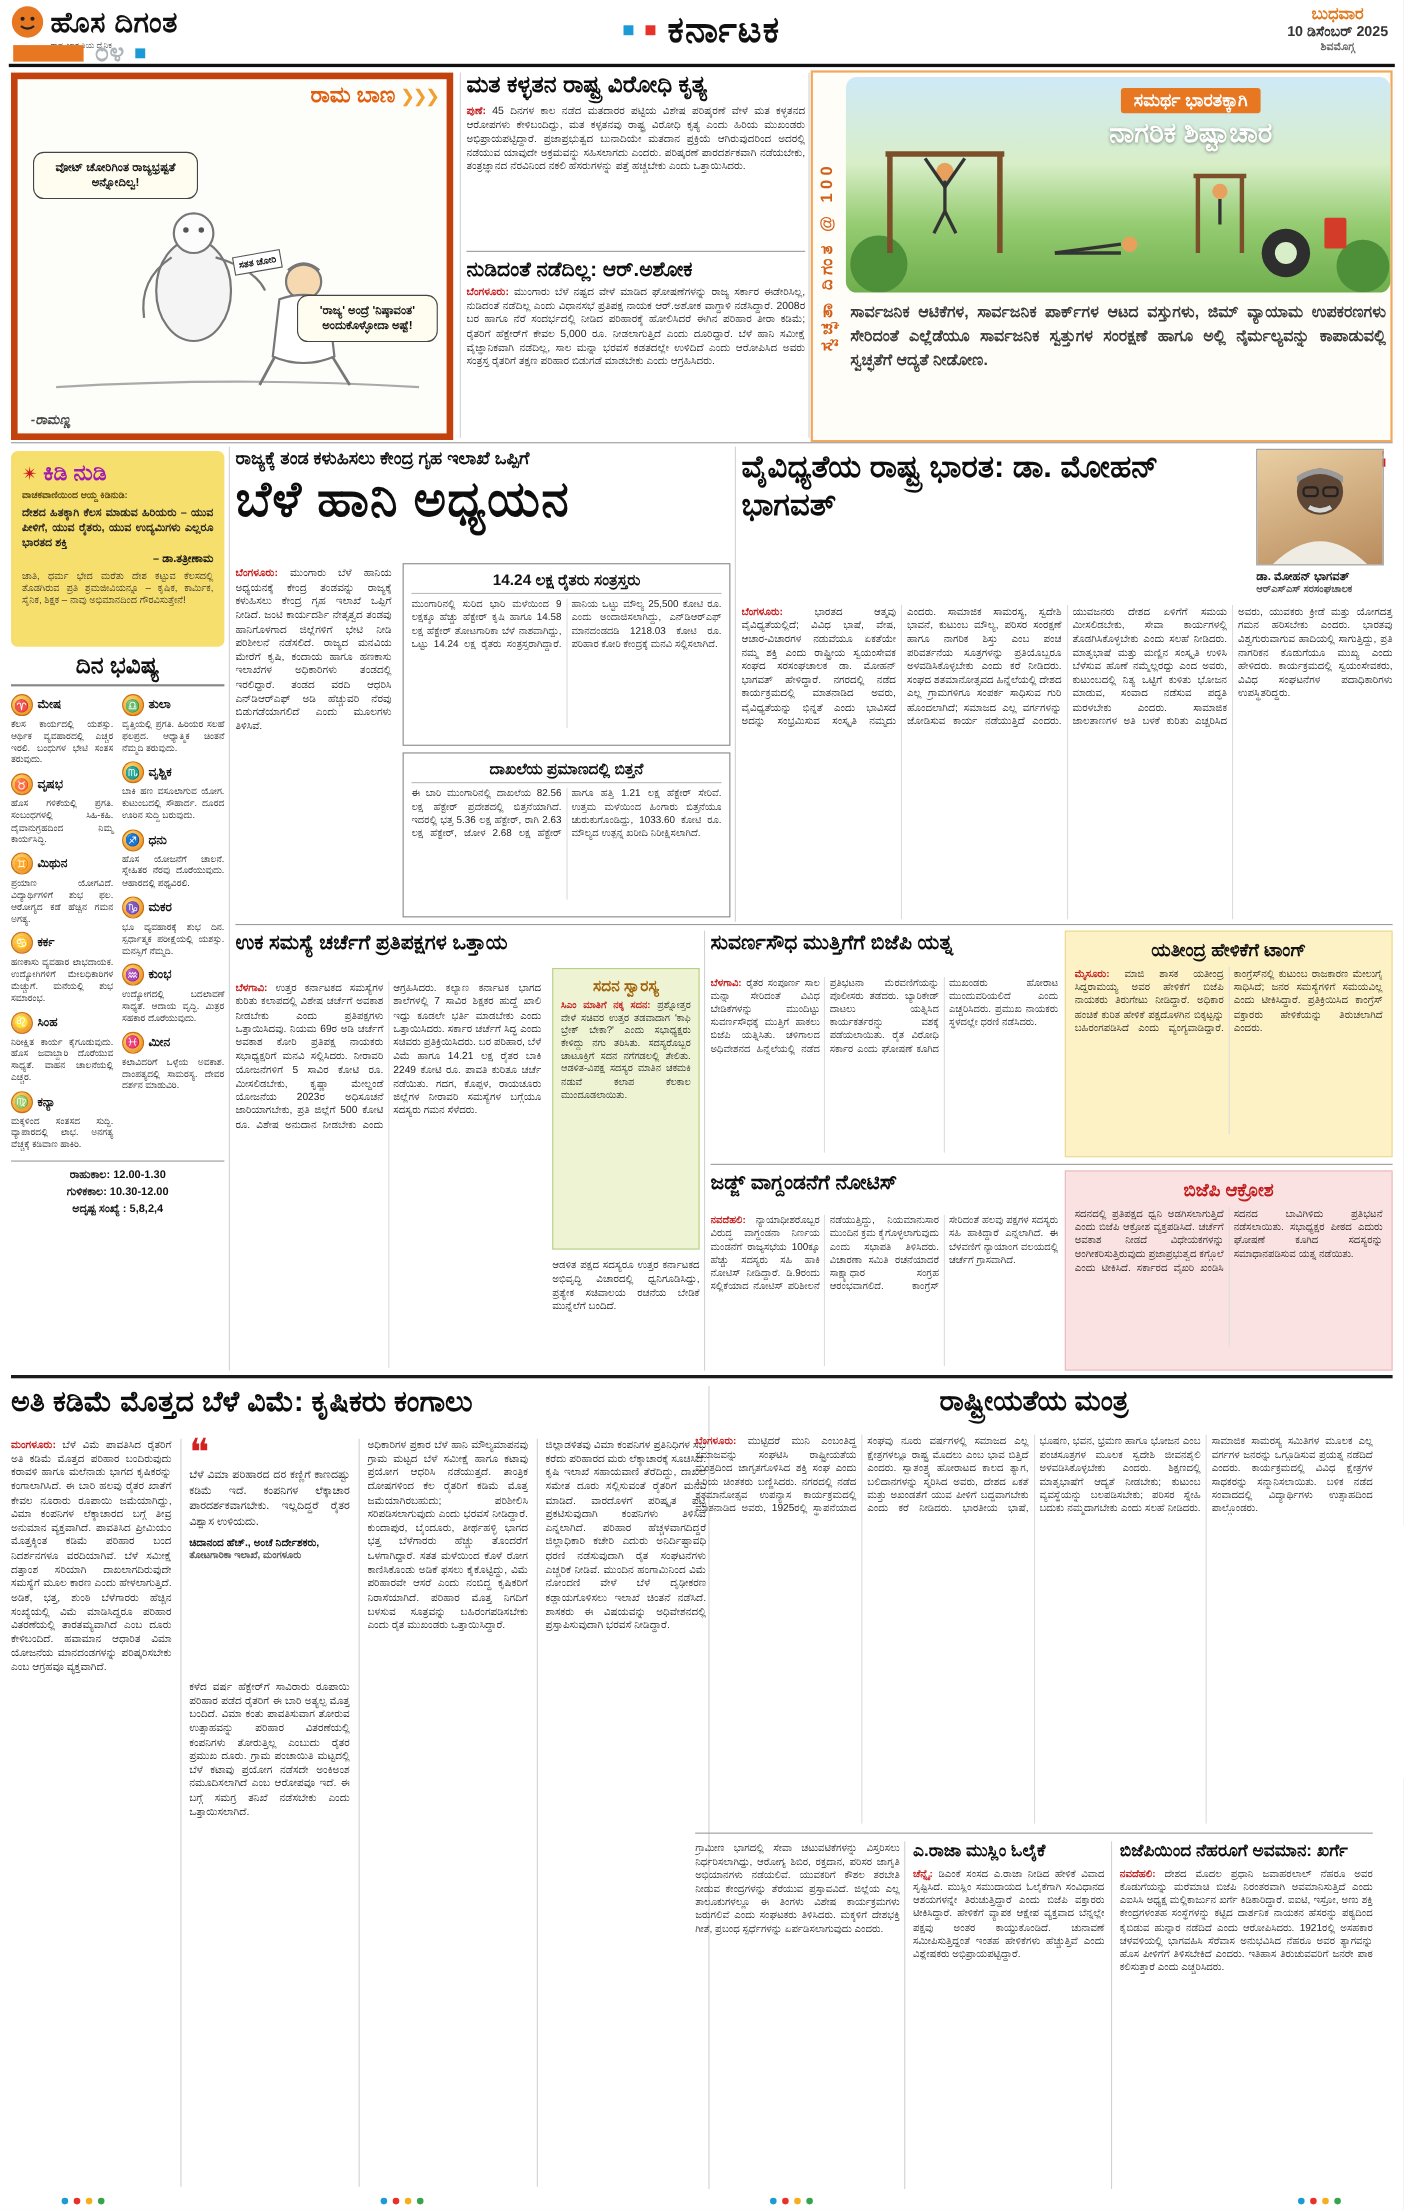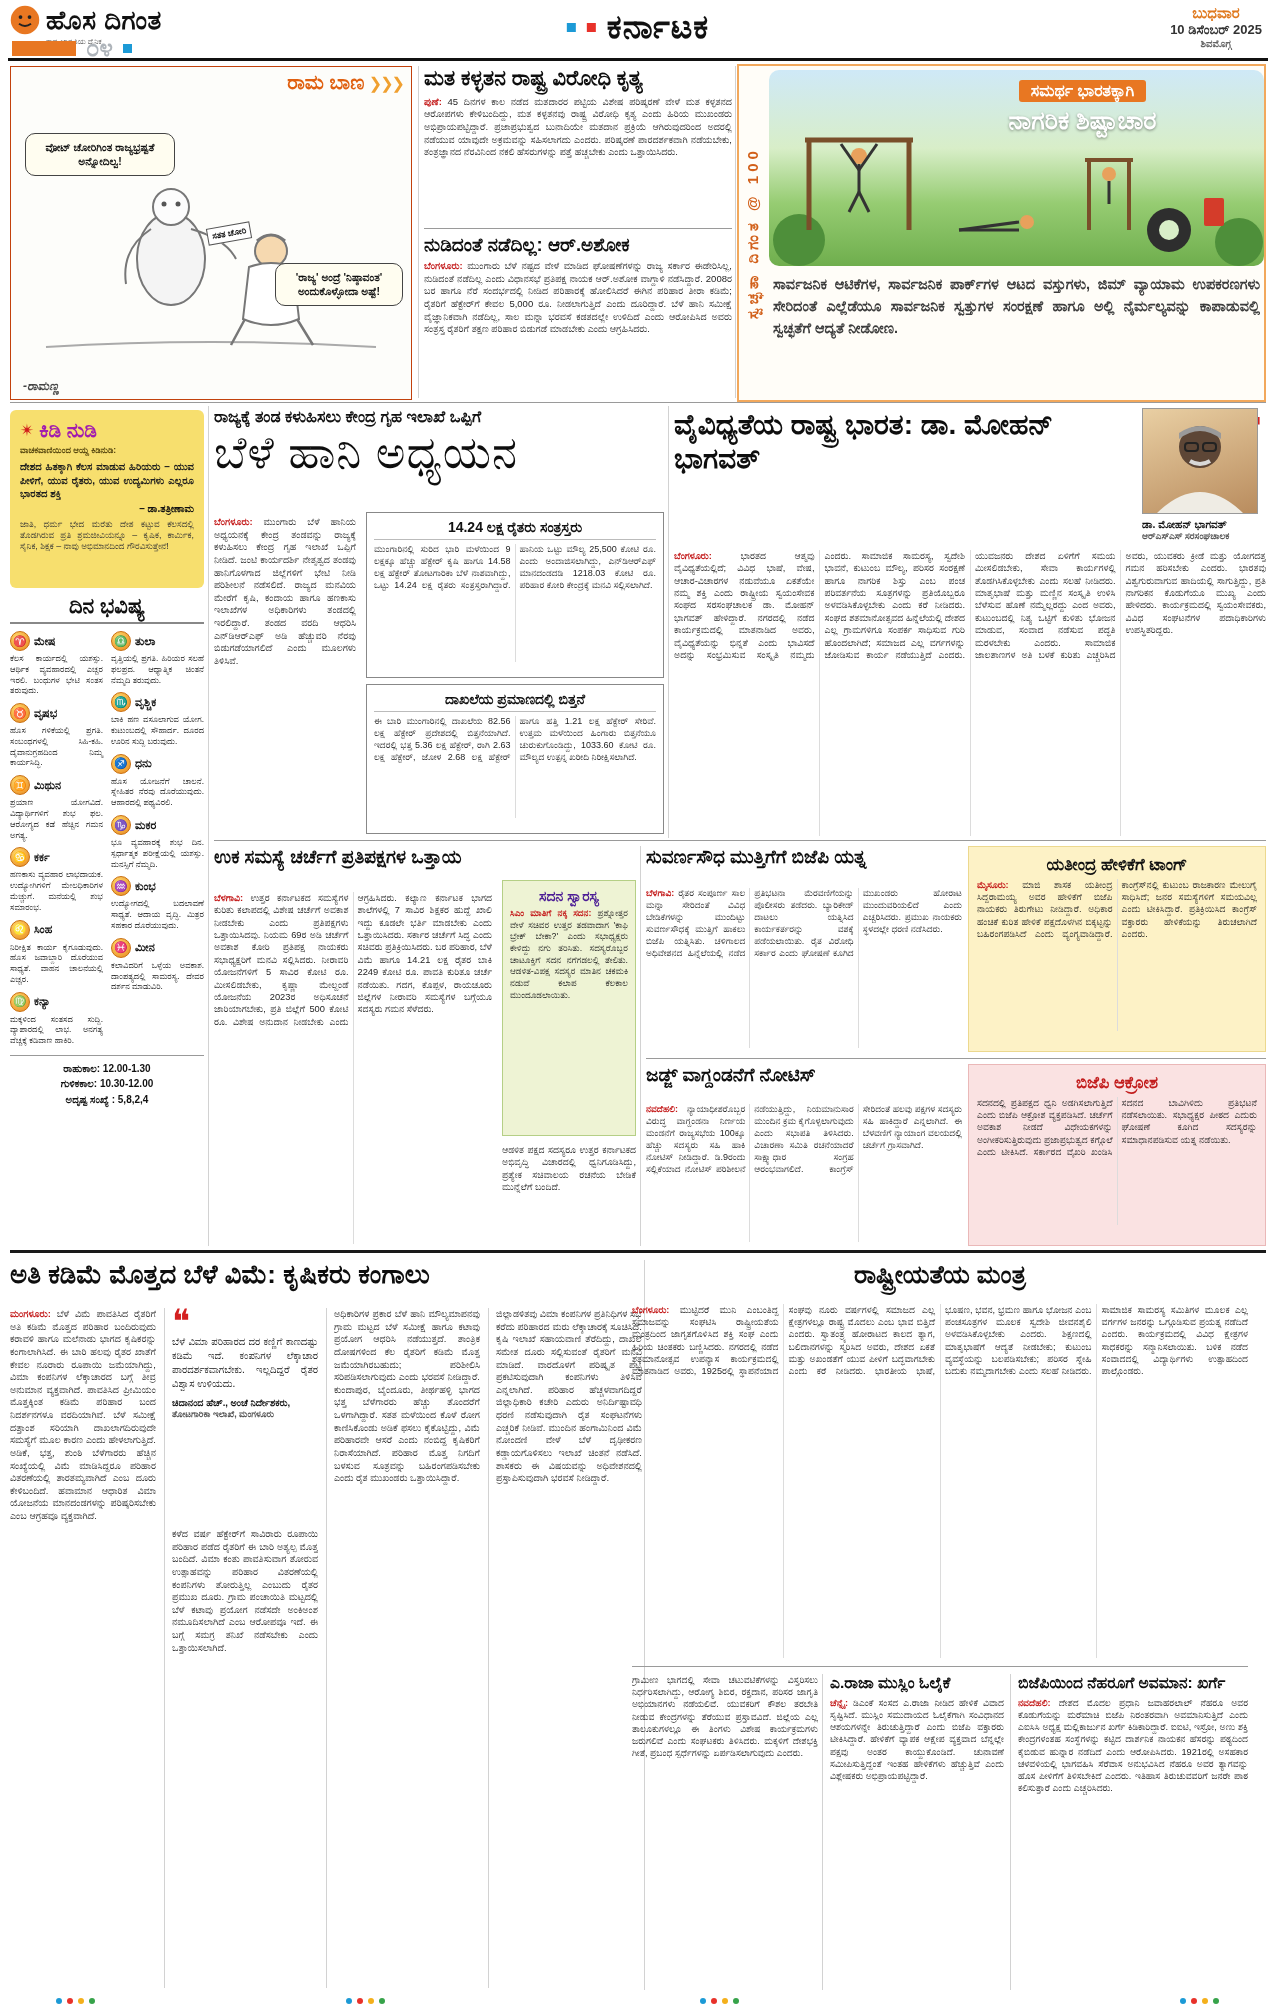--- a/index.html
+++ b/index.html
@@ -24,21 +24,21 @@
 .tagline{font-size:7.5px;color:#555;margin-top:1px}
 .pageno{font-size:24px;font-weight:800;color:#aeb4ba}
 .bar-o{width:64px;height:15px;background:#e87722;display:inline-block}
 .sq{width:9px;height:9px;display:inline-block;margin-right:4px}
 .section-title{font-size:33px;font-weight:800;letter-spacing:1px}
 .weekday{color:#e07a1f;font-weight:800;font-size:15px}
 .date{font-size:13px;font-weight:bold;color:#333}
 .edition{font-size:10px;color:#666;font-weight:bold}
 
 
-.cartoon{background:#fdfdfa;border:1px solid #c2410c}
+.cartoon{background:#fdfdfa;border:6px solid #c2410c}
 .cartoon-label{font-size:20px;font-weight:800;color:#e06010}
 .chevs{color:#f0a030;letter-spacing:-2px}
 .bubble{background:#fffdf0;border:1.5px solid #444;border-radius:10px;padding:7px;
   font-size:10.5px;font-weight:bold;line-height:1.3;text-align:center}
 .fig-tag{background:#fff;border:1px solid #555;padding:2px 4px;font-size:8.5px;font-weight:bold;
   transform:rotate(-10deg)}
 .artist{font-size:12px;font-weight:bold;font-style:italic;color:#444}
 
 
 .ad{border:2px solid #f2a85c;background:#fffdf8}
@@ -54,21 +54,21 @@
 .kidi{background:#f7df6e;border-radius:6px;padding:9px 10px}
 .kidi-title{font-size:20px;font-weight:800;color:#a21caf}
 .spark{color:#d11a1a;font-size:17px}
 .kidi-intro{font-size:8.5px;font-weight:bold;color:#5a4a10;margin-top:3px}
 .kidi-quote{font-size:10px;font-weight:bold;color:#1e1e1e;margin-top:4px;line-height:1.35;text-align:justify}
 .kidi-attr{font-size:10px;font-weight:800;text-align:right;margin-top:2px}
 .kidi-body2{font-size:8.8px;color:#333;margin-top:4px;text-align:justify;line-height:1.3}
 
 
 .kicker{font-size:16px;font-weight:800}
-.mega{font-size:45px;font-weight:400;letter-spacing:1px;line-height:1.05;margin-top:3px}
+.mega{font-size:45px;font-weight:700;letter-spacing:1px;line-height:1.05;margin-top:3px}
 .cbox{border:1px solid #888;padding:6px 7px;background:#fff}
 .cbox-title{font-size:14px;font-weight:800;text-align:center;border-bottom:1px solid #bbb;
   padding-bottom:3px;margin-bottom:4px}
 
 
 .bhag-h1{width:452px;font-size:28px;font-weight:800;line-height:1.22}
 .bigquote{font-size:42px;color:#d42020;line-height:.8;font-family:"DejaVu Sans",sans-serif}
 .photo{border:1px solid #999;background:linear-gradient(160deg,#e9cfa3,#b98c5e)}
 .cap-name{font-size:10.5px;font-weight:800}
 .cap-role{font-size:9px;color:#555;font-weight:bold}
@@ -82,21 +82,21 @@
 .z-ico{width:20px;height:20px;border-radius:50%;flex:0 0 20px;
   background:radial-gradient(circle at 35% 30%,#ffd96b,#e8871e);color:#fff;font-size:11px;
   display:flex;align-items:center;justify-content:center;border:1px solid #c96f10}
 .zname{font-size:11px;font-weight:800}
 .ztext{font-size:8.3px;line-height:1.3;text-align:justify;color:#222}
 .horo-foot{border-top:1px solid #999;margin-top:2px;padding-top:5px;text-align:center}
 .horo-foot div{font-size:10px;font-weight:800;line-height:1.55}
 
 
 .sadana{background:#eef3d4;border:1px solid #b5cf86;padding:7px}
-.sadana-title{font-size:14px;font-weight:800;color:#4c1d95;text-align:center;margin-bottom:3px}
+.sadana-title{font-size:14px;font-weight:800;color:#a16207;text-align:center;margin-bottom:3px}
 .lead-red{color:#c41b1b;font-weight:bold}
 .yat{background:#fdf2c6;border:1px solid #ecd88e;padding:8px}
 .box-title{font-size:16.5px;font-weight:800;text-align:center;margin-bottom:5px}
 .bjp{background:#fae2e2;border:1px solid #eab8b8;padding:8px}
 .bjp-title{color:#c21c1c}
 
 
 .ins-h1{font-size:26px;font-weight:800;line-height:1.15}
 .q-text{font-size:10px;font-weight:400;line-height:1.4;color:#111;text-align:justify}
 .q-attr{font-size:9.5px;font-weight:800;margin-top:6px}

